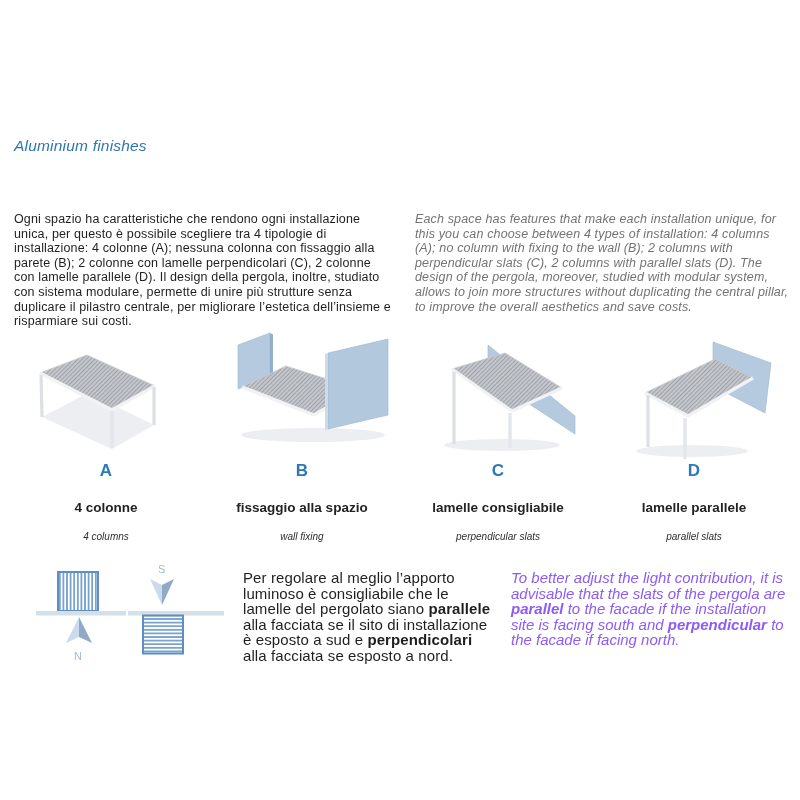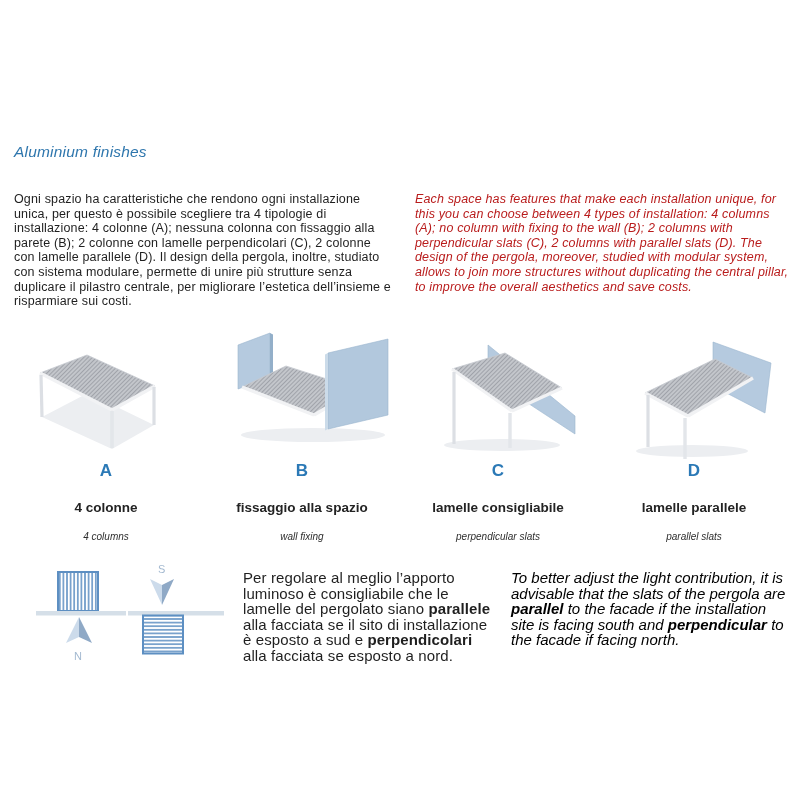--- a/index.html
+++ b/index.html
@@ -4,38 +4,38 @@
 <style>
   * { margin:0; padding:0; box-sizing:border-box; }
   html,body { background:#ffffff; }
   .page {
     position:relative; width:800px; height:800px; background:#ffffff;
     font-family:"Liberation Sans", sans-serif; color:#232323; overflow:hidden;
   }
   
   .header { position:absolute; left:14px; top:133px; }
   .title { font-size:15.5px; font-weight:bold; color:#2e76ad; letter-spacing:0.2px; line-height:19px; }
-  .subtitle { font-size:15.5px; font-style:italic; color:#2e76ad; letter-spacing:0.2px; line-height:19px; margin-top:9px; }
+  .subtitle { font-size:15.5px; font-style:italic; color:#2e76ad; letter-spacing:0.2px; line-height:19px; margin-top:3px; }
   
-  .intro { position:absolute; left:14px; top:192px; width:778px; display:flex; gap:24px; }
+  .intro { position:absolute; left:14px; top:212px; width:778px; display:flex; gap:24px; }
   .intro-col { width:377px; font-size:12.5px; line-height:14.6px; letter-spacing:0.15px; }
   .intro-it { color:#1f1f1f; }
-  .intro-en { color:#b91c1c; font-style:italic; }
+  .intro-en { color:#737373; font-style:italic; }
   
   .cards { position:absolute; left:8px; top:331px; width:784px; display:flex; }
   .card { width:196px; display:flex; flex-direction:column; align-items:center; }
   .card svg { display:block; }
   .card-letter { font-size:17px; font-weight:bold; color:#2b79b6; line-height:18px; margin-top:1px; }
   .card-label-it { font-size:13.5px; font-weight:bold; color:#232323; line-height:15px; margin-top:20px; }
   .card-label-en { font-size:10px; font-style:italic; color:#2e2e2e; line-height:15px; margin-top:14px; }
   
   .diagram { position:absolute; left:22px; top:556px; }
   .note { font-size:15px; line-height:15.6px; }
   .note-it { position:absolute; left:243px; top:570px; width:253px; color:#1f1f1f; letter-spacing:0.1px; }
-  .note-en { position:absolute; left:511px; top:570px; width:276px; color:#000000; font-style:italic; }
+  .note-en { position:absolute; left:511px; top:570px; width:276px; color:#8b5cf6; font-style:italic; }
   .note b { font-weight:bold; }
 </style>
 </head>
 <body>
 
 <div class="page">
 
   <div class="header">
     <div class="subtitle">Aluminium finishes</div>
   </div>

